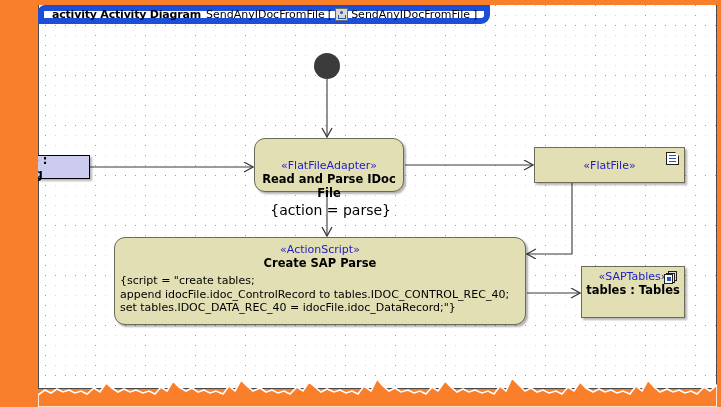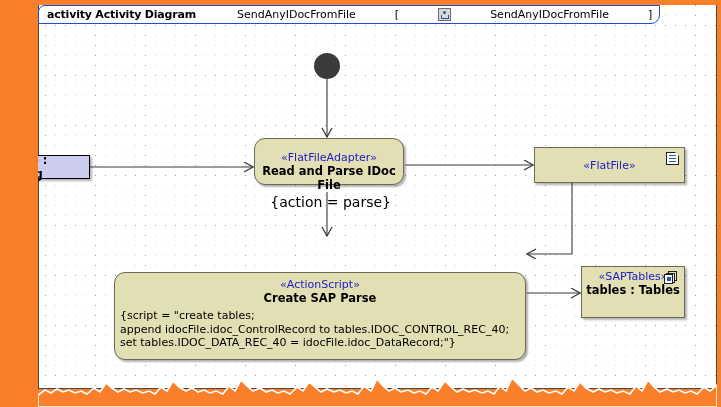--- a/index.html
+++ b/index.html
@@ -48,31 +48,30 @@
   }
 
   
   #frame-tab {
     position: absolute;
     left: 38px;
     top: 5px;
     height: 19px;
     padding: 0 7px 0 8px;
     background: #ffffff;
-    border: 1px solid #1d4ed8;
+    border: 6px solid #1d4ed8;
     border-top-left-radius: 7px;
     border-bottom-right-radius: 9px;
     box-sizing: border-box;
     display: flex;
     align-items: center;
     white-space: nowrap;
     font-size: 11px;
     color: #000;
     z-index: 6;
-    gap: 36px;
   }
   #frame-tab .kw {
     font-weight: bold;
     letter-spacing: -0.2px;
   }
   #frame-tab .nm {
     margin-left: 5px;
     font-weight: normal;
     text-align: right;
   }
@@ -126,36 +125,35 @@
   .nname {
     font-weight: bold;
     font-size: 11.5px;
     text-align: center;
     color: #000;
     line-height: 14px;
   }
 
   
   #node-read {
-    left: 254px; top: 138px; width: 150px; height: 47px;
-    padding-top: 12px;
+    left: 254px; top: 138px; width: 150px; height: 54px;
+    padding-top: 20px;
   }
   #node-read .prop {
     font-size: 14px;
     text-align: right;
     padding-right: 12px;
     margin-top: 2px;
     color: #000;
   }
 
   
   #node-create {
     left: 114px; top: 237px; width: 412px; height: 88px;
     padding-top: 5px;
-    margin-top: 35px;
   }
   #node-create .script {
     font-size: 11px;
     color: #000;
     padding: 4px 0 0 5px;
     line-height: 13.5px;
     white-space: pre;
   }
 
   

